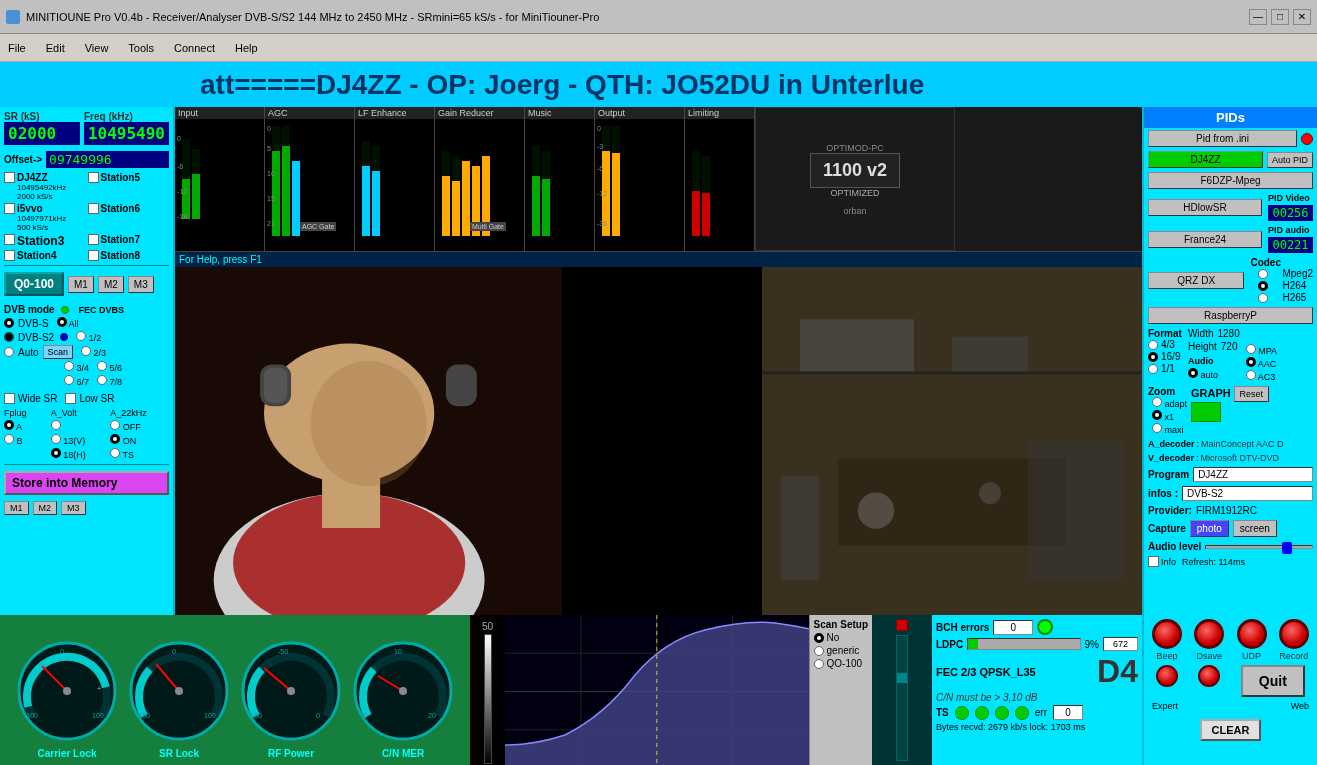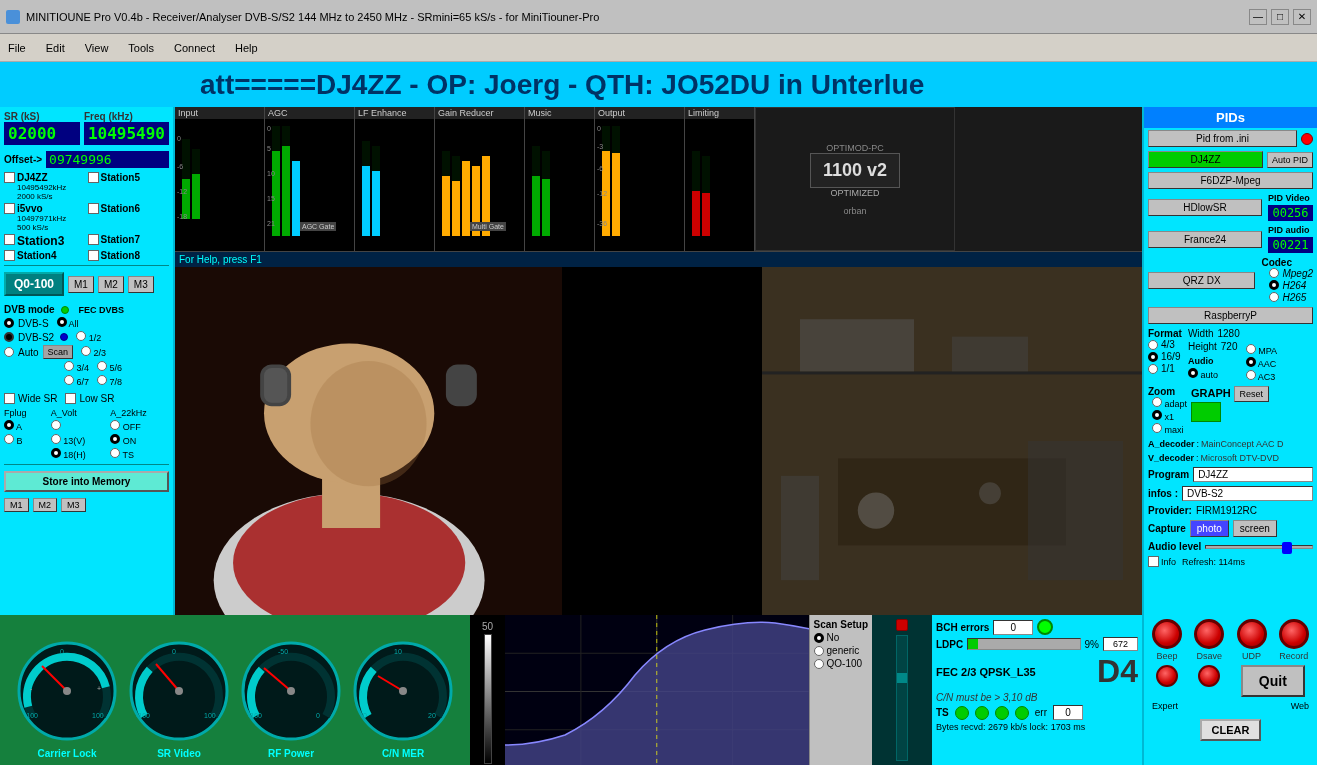--- a/index.html
+++ b/index.html
@@ -153,44 +153,44 @@
 
     .dvb-section {
       padding: 4px;
       display: flex;
       flex-direction: column;
       gap: 2px;
     }
     .dvb-row { display: flex; align-items: center; gap: 6px; }
     .dvb-label { font-size: 10px; font-weight: bold; }
     .radio-row { display: flex; align-items: center; gap: 4px; font-size: 10px; }
-    .scan-btn { background: #a3a3a3; border: 1px outset #888; font-size: 9px; padding: 1px 4px; cursor: pointer; }
+    .scan-btn { background: #7dd3fc; border: 1px outset #888; font-size: 9px; padding: 1px 4px; cursor: pointer; }
 
     .wide-low-row {
       display: flex;
       gap: 8px;
       padding: 2px 4px;
       font-size: 10px;
     }
     .check-label { display: flex; align-items: center; gap: 3px; }
 
     .fplug-section {
       padding: 2px 4px;
       font-size: 9px;
     }
 
     .store-btn {
-      background: #5eead4;
+      background: #d946ef;
       border: 2px outset #aaa;
       margin: 4px;
       padding: 3px 6px;
-      font-size: 10px;
+      font-size: 12px;
       font-weight: bold;
       cursor: pointer;
-      text-align: center;
+      text-align: left;
     }
     .store-row {
       display: flex;
       align-items: center;
       gap: 4px;
       padding: 2px 4px;
     }
     .store-m-btn {
       background: #c0c0c0;
       border: 1px outset #888;
@@ -330,21 +330,21 @@
       background: #000080;
       color: #00ff00;
       font-family: monospace;
       font-size: 12px;
       padding: 1px 4px;
       min-width: 45px;
       text-align: center;
     }
     .codec-label { font-weight: bold; font-size: 10px; }
     .codec-options { display: flex; flex-direction: column; gap: 1px; margin-left: 8px; }
-    .codec-radio { display: flex; align-items: flex-start; gap: 3px; font-size: 10px; font-style: italic; }
+    .codec-radio { display: flex; align-items: center; gap: 14px; font-size: 10px; }
 
     .format-section {
       padding: 2px 4px;
     }
     .format-label { font-weight: bold; font-size: 10px; }
     .format-options { display: flex; flex-direction: column; gap: 1px; }
     .format-radio { display: flex; align-items: center; gap: 3px; font-size: 10px; }
     .format-wh { font-size: 10px; display: flex; flex-direction: column; gap: 2px; }
     .format-wh-row { display: flex; align-items: center; gap: 4px; }
     .zoom-label { font-weight: bold; font-size: 10px; }
@@ -1270,21 +1270,21 @@
         <svg class="gauge-svg" width="110" height="110">
           <circle cx="55" cy="55" r="48" fill="#001a1a" stroke="#00aaaa" stroke-width="3"></circle>
           <path d="M20 80 A 40 40 0 1 1 90 80" fill="none" stroke="#003333" stroke-width="8"></path>
           <path d="M20 80 A 40 40 0 1 1 90 80" fill="none" stroke="#00cccc" stroke-width="8" stroke-dasharray="80 144" stroke-dashoffset="30"></path>
           <text x="12" y="82" fill="#00aaaa" font-size="7">-100</text>
           <text x="80" y="82" fill="#00aaaa" font-size="7">100</text>
           <text x="48" y="18" fill="#00aaaa" font-size="7">0</text>
           <line x1="55" y1="55" x2="32" y2="28" stroke="#ff0000" stroke-width="2"></line>
           <circle cx="55" cy="55" r="4" fill="#888"></circle>
         </svg>
-        <span class="gauge-label">SR Video</span>
+        <span class="gauge-label">SR Lock</span>
       </div>
 
       <div class="gauge-wrap">
         <svg class="gauge-svg" width="110" height="110">
           <circle cx="55" cy="55" r="48" fill="#001a1a" stroke="#00aaaa" stroke-width="3"></circle>
           <path d="M20 80 A 40 40 0 1 1 90 80" fill="none" stroke="#003333" stroke-width="8"></path>
           <path d="M20 80 A 40 40 0 1 1 90 80" fill="none" stroke="#00cccc" stroke-width="8" stroke-dasharray="70 144" stroke-dashoffset="20"></path>
           <text x="12" y="82" fill="#00aaaa" font-size="7">-100</text>
           <text x="80" y="82" fill="#00aaaa" font-size="7">0</text>
           <text x="42" y="18" fill="#00aaaa" font-size="7">-50</text>

